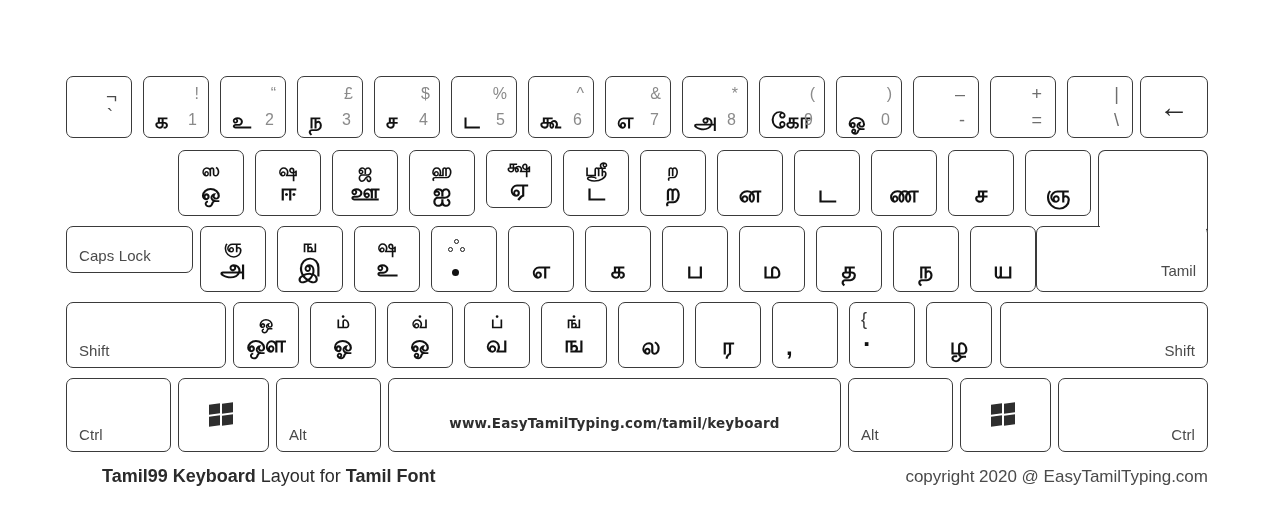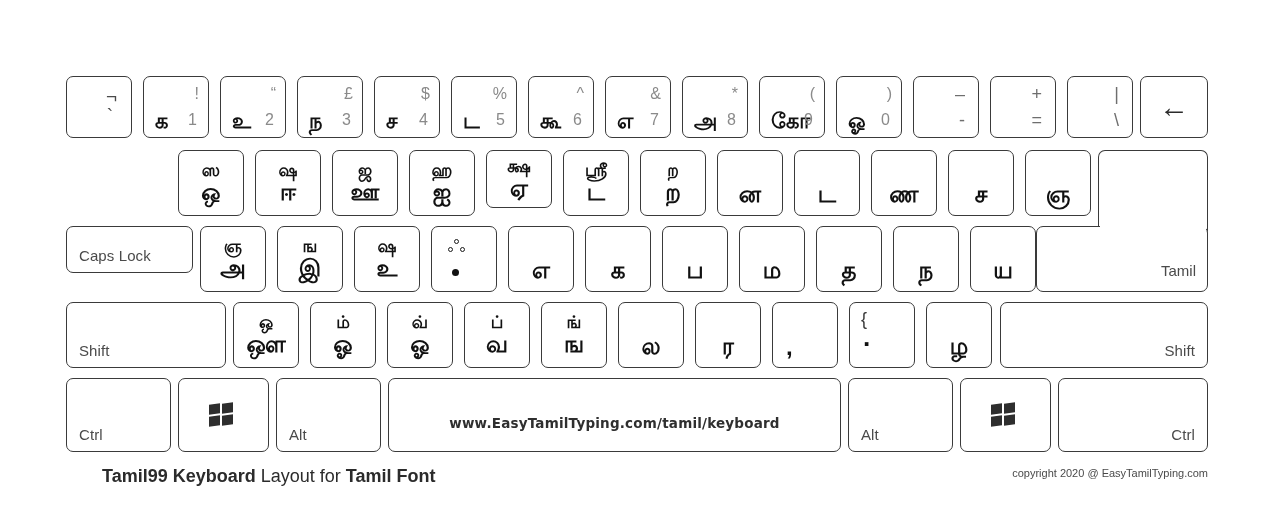--- a/index.html
+++ b/index.html
@@ -276,21 +276,21 @@
     font-size: 18px;
     color: #2b2b2b;
     white-space: nowrap;
     margin-left: 36px;
   }
   #footer-left .b { font-weight: 700; }
   #footer-right {
     position: absolute;
     right: 72px;
     top: 467px;
-    font-size: 11px;
+    font-size: 17px;
     color: #4a4a4a;
     white-space: nowrap;
   }
 </style>
 </head>
 <body>
 
 <div id="keyboard-root">
 
   <div class="key" style="left:66px;  top:76px; width:66px; height:62px;">

